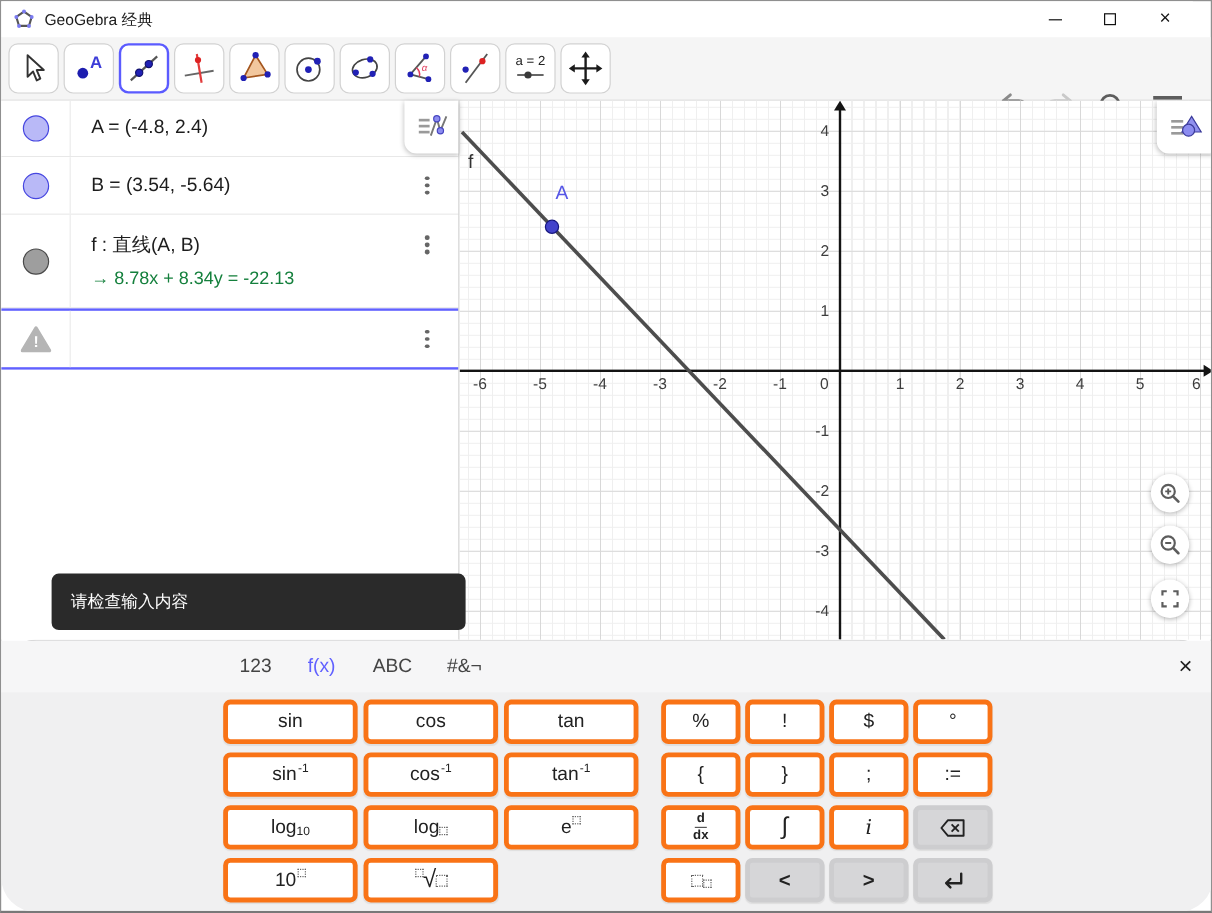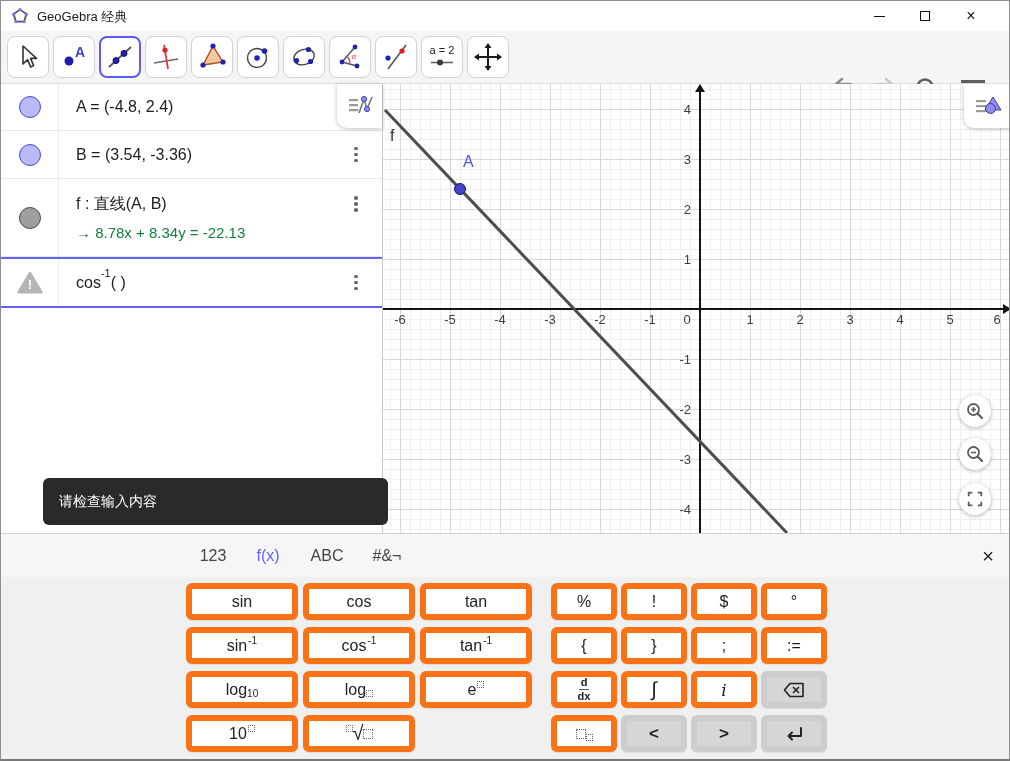--- a/index.html
+++ b/index.html
@@ -72,32 +72,32 @@
             background:#4343cb; border:1.5px solid #16167e; }
   .labelA { position:absolute; left:80px; top:69px; font-size:16px; color:#5555e6; }
   .labelF { position:absolute; left:7px; top:43px; font-size:16px; color:#333; }
   .gfx-stylebar { position:absolute; right:0; top:0; width:47px; height:44px; background:#fff; border-radius:0 0 0 10px;
                   box-shadow:0 1px 4px rgba(0,0,0,.25); display:flex; align-items:center; justify-content:center; }
   .round-btn { position:absolute; left:576px; width:32px; height:32px; border-radius:50%; background:#fff;
                box-shadow:0 1px 4px rgba(0,0,0,.3); display:flex; align-items:center; justify-content:center; }
   .zin { top:311px; } .zout { top:354px; } .fsc { top:399px; }
 
   
-  .keyboard { position:absolute; left:0; top:532px; width:1010px; height:227px; background:#f0f0f1; border-top:1px solid #d2d2d2; }
+  .keyboard { position:absolute; left:0; top:532px; width:1010px; height:227px; background:#f0f0f1; border-top:1px solid #d2d2d2;border-radius:29px; }
   .kb-tabs { position:absolute; left:0; top:0; right:0; height:43px; background:#f6f6f7; }
   .kb-tab { position:absolute; top:0; height:43px; transform:translateX(-50%); display:flex; align-items:center;
             font-size:16px; color:#444; padding:0 6px; }
   .kb-tab.active { color:#6161ff; }
   .kb-close { position:absolute; right:12px; top:11px; width:22px; height:22px; display:flex; align-items:center; justify-content:center;
               font-size:20px; color:#222; }
   .kb-left { position:absolute; left:185px; top:49px; display:grid; grid-template-columns:repeat(3,112px);
              grid-template-rows:repeat(4,37px); column-gap:5px; row-gap:7px; }
   .kb-right { position:absolute; left:550px; top:49px; display:grid; grid-template-columns:repeat(4,66px);
               grid-template-rows:repeat(4,37px); column-gap:4px; row-gap:7px; }
-  .key { background:#fff; border:6px solid #f97316; border-radius:6px; box-shadow:0 1px 1px rgba(0,0,0,.08);
+  .key { background:#fff; border:4px solid #f97316; border-radius:6px; box-shadow:0 1px 1px rgba(0,0,0,.08);
          display:flex; align-items:center; justify-content:center; font-size:16px; color:#222; }
   .key.gray { background:#d6d6d8; border-color:#cdcdcf; }
   .key sup { font-size:10px; position:relative; top:-5px; margin-left:1px; }
   .key sub { font-size:10px; position:relative; bottom:-4px; }
   .dbox { display:inline-block; width:10px; height:10px; border:1.5px dotted #666; }
   .dbox-s { display:inline-block; width:7px; height:7px; border:1.5px dotted #666; }
   .frac { display:inline-flex; flex-direction:column; align-items:center; font-size:11px; font-weight:bold; line-height:1.15; }
   .frac .top { border-bottom:1.5px solid #555; padding:0 2px; }
   .key .ital { font-family:"DejaVu Serif","Liberation Serif",serif; font-style:italic; font-size:17px; }
   .key .big { font-size:20px; }
@@ -252,21 +252,21 @@
         </div>
       <div class="alg-content">
           <span>A = (-4.8, 2.4)</span>
         </div>
     </div>
     <div class="alg-row" style="height:48px;">
       <div class="marble-cell">
           <span class="marble blue"></span>
         </div>
       <div class="alg-content">
-          <span>B = (3.54, -3.36)</span>
+          <span>B = (3.54, -5.64)</span>
         </div>
       <div class="kebab">
           <i></i>
           <i></i>
           <i></i>
         </div>
     </div>
     <div class="alg-row" style="height:78px;">
       <div class="marble-cell">
           <span class="marble gray"></span>
@@ -283,25 +283,20 @@
           <i></i>
           <i></i>
         </div>
     </div>
     <div class="alg-row err" style="height:51px;">
       <div class="marble-cell">
         <svg width="26" height="24" viewBox="0 0 24 22">
           <polygon points="12,2 22.5,19.5 1.5,19.5" fill="#b5b5b5" stroke="#b5b5b5" stroke-width="2.5" stroke-linejoin="round"></polygon>
           <text x="12" y="17" font-size="12" font-weight="bold" fill="#fff" text-anchor="middle">!</text>
         </svg>
-      </div>
-      <div class="alg-content">
-        <span>
-          <span>cos</span><sup>-1</sup><span>( )</span>
-        </span>
       </div>
       <div class="kebab">
           <i></i>
           <i></i>
           <i></i>
         </div>
     </div>
   </div>
   <div class="panel-divider"></div>
 

